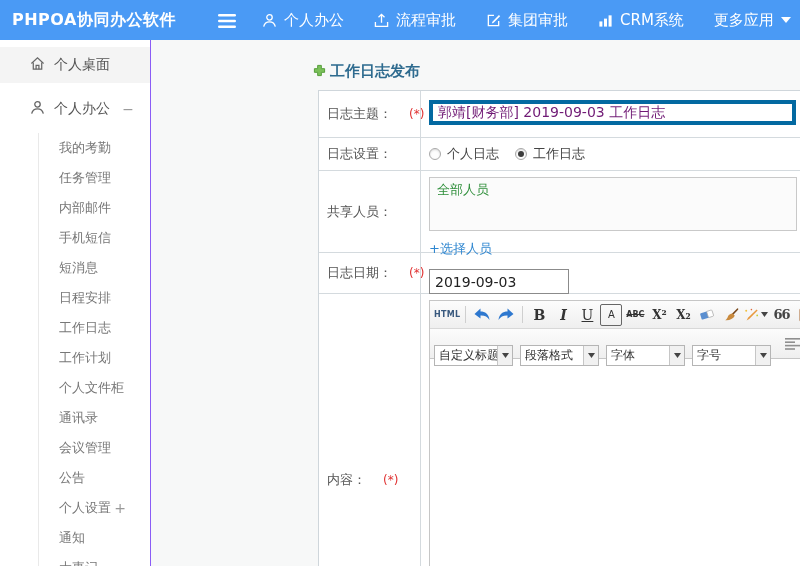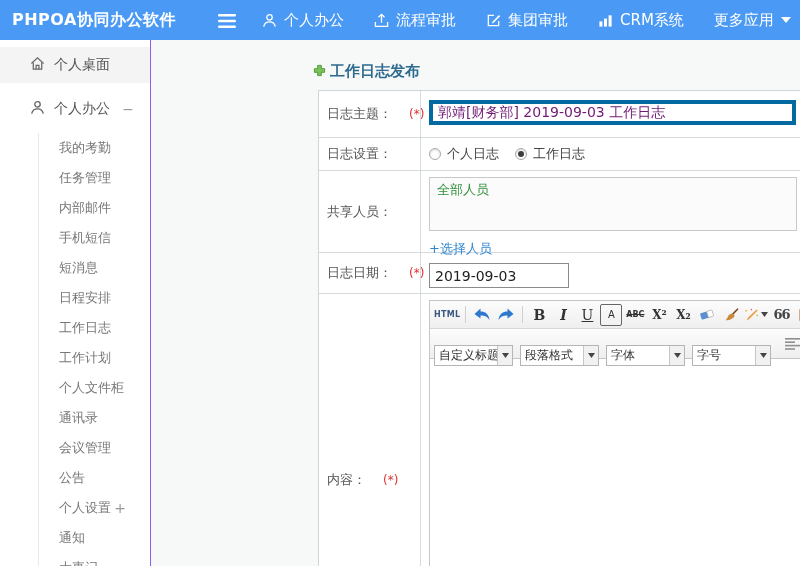--- a/index.html
+++ b/index.html
@@ -43,21 +43,21 @@
   .frow:first-child { border-top:none; }
   .flabel { width:102px; border-right:1px solid #d4dade; padding-left:8px;
     font-size:13px; color:#555; display:flex; align-items:center; gap:17px;
     flex-shrink:0; white-space:nowrap; }
   .req { color:var(--c-required,#e03131); font-size:12px; }
   .fvalue { flex:1; padding:6px 8px; }
   .h1{height:46px} .h2{height:33px} .h3{height:82px} .h4{height:41px} .h5{height:372px}
 
   .subject-input { width:367px; height:25px; margin-top:3px; border:4px solid #0369a1;
     padding:2px 5px; font-size:14px; color:#701a75; font-family:inherit; }
-  .date-input { width:140px; height:25px; margin-top:4px; border:1px solid #8b8b8b;
+  .date-input { width:140px; height:25px; margin-top:10px; border:1px solid #8b8b8b;
     padding:2px 5px; font-size:14px; color:#222; font-family:inherit; }
 
   .radio-row { display:flex; align-items:center; height:100%; gap:16px; }
   .radio-wrap { display:flex; align-items:center; gap:6px; cursor:pointer; }
   .radio { width:12px; height:12px; border-radius:50%; border:1px solid #a9a9a9;
     background:#fdfdfd; box-shadow:inset 0 1px 2px rgba(0,0,0,.15); }
   .radio.checked::after { content:""; display:block; width:6px; height:6px;
     margin:2px; border-radius:50%; background:#3c3c3c; }
   .radio-label { font-size:13px; color:#444; }
 

